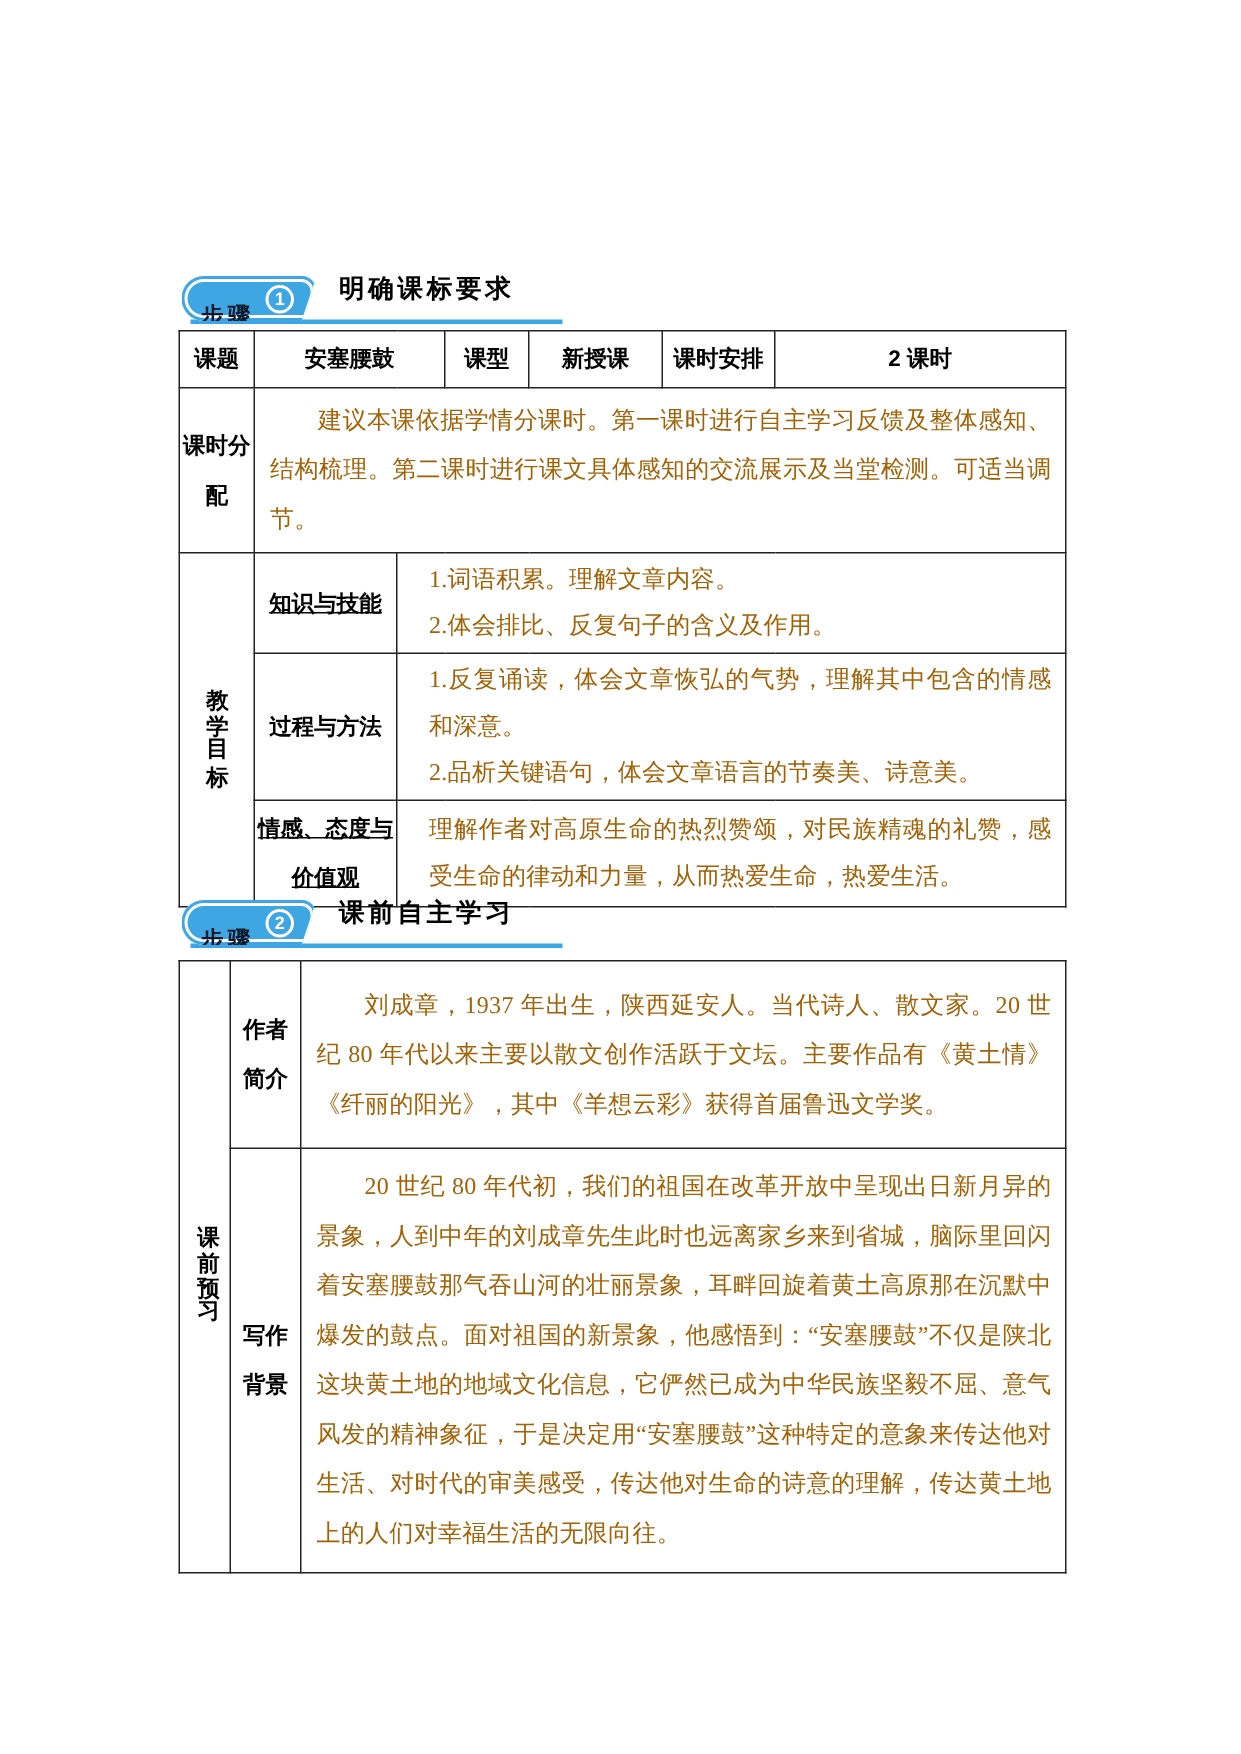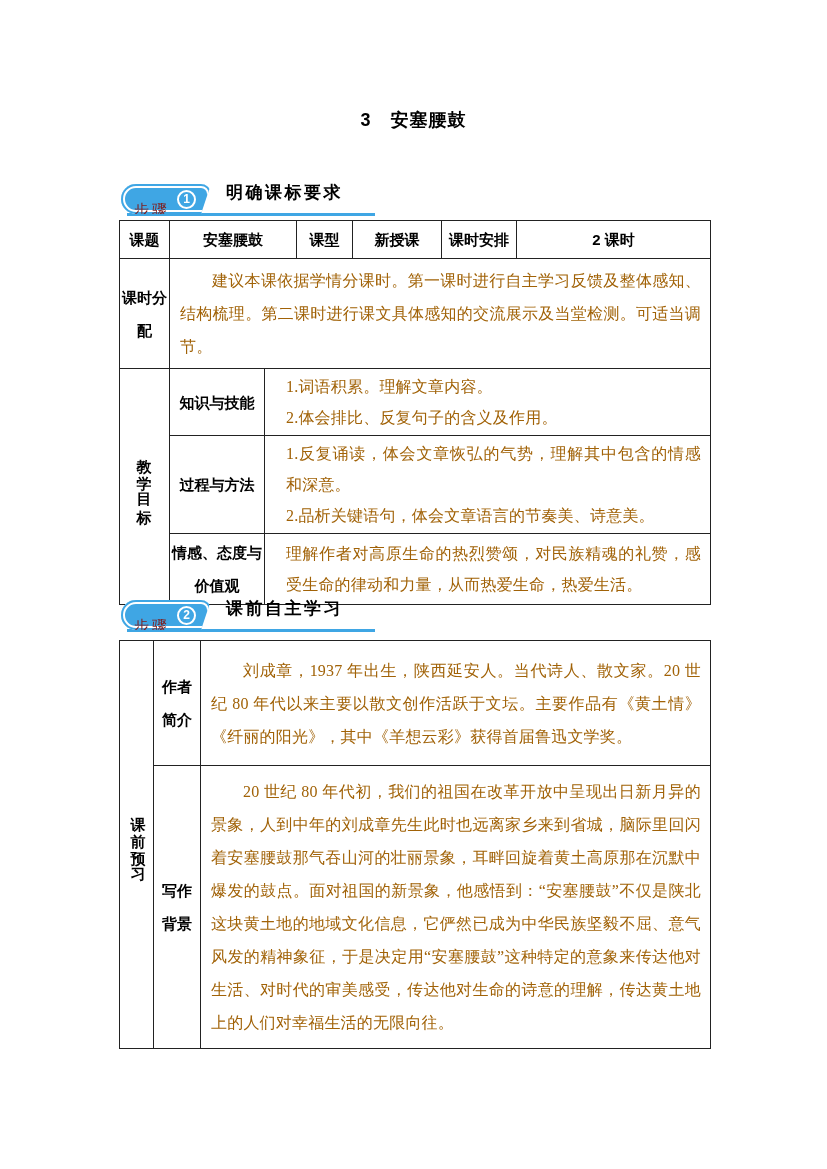--- a/index.html
+++ b/index.html
@@ -22,21 +22,21 @@
 
   .badge {
     position:relative; z-index:2;
     display:inline-flex; align-items:center; gap:7px;
     height:30px; padding:0 15px 0 13px;
     background:var(--accent);
     border-radius:15px 10px 2px 15px;
     clip-path:polygon(0 0, 100% 0, calc(100% - 10px) 100%, 0 100%);
     box-shadow:inset 0 0 0 2px var(--accent), inset 0 0 0 4px #ffffff;
   }
-  .badge-text { color:#7f1d1d; font-weight:normal; font-size:15px; letter-spacing:3px;margin-top:23px; }
+  .badge-text { color:#0f172a; font-weight:bold; font-size:15px; letter-spacing:3px;margin-top:23px; }
   .badge-num {
     width:19px; height:19px; border-radius:50%;
     background:var(--accent); border:2px solid #fff;
     color:#fff; font-weight:bold; font-size:12px;
     display:flex; align-items:center; justify-content:center;
   }
   .section-title { position:relative; z-index:2; font-size:17px; font-weight:bold; color:#000; letter-spacing:2.5px; padding-bottom:14px; }
 
   table { border-collapse:collapse; table-layout:fixed; position:absolute; background:#fff; }
   .t1 { left:119px; top:220px; width:591px; }
@@ -50,29 +50,28 @@
   .content {
     font-family:"Liberation Serif",serif; font-size:16px; color:#a16207;
     line-height:33px; letter-spacing:0.2px; text-align:justify;
     vertical-align:middle; padding:2px 9px 2px 10px;
   }
   .tight { line-height:31px;padding-left:21px; }
   .pre { white-space:pre-line; }
   .indent { text-indent:2em; }
   .vert span { writing-mode:vertical-rl; text-orientation:upright; letter-spacing:17px; display:inline-block; }
 
-  .h38{height:38px;} .h110{height:110px;} .h65{height:65px;} .h95{height:95px;}
+  .h38{height:38px;} .h110{height:110px;} .h65{height:65px;text-decoration:underline;} .h95{height:95px;}
   .h105{height:125px;} .h283{height:283px;}
 </style>
 </head>
 <body>
 
 <div class="page">
 
-  <div class="doc-title">3　安塞腰鼓</div>
 
   <div class="section-header sh1">
     <div class="badge">
       <span class="badge-text">步骤</span>
       <span class="badge-num">1</span>
     </div>
     <span class="section-title">明确课标要求</span>
     <span class="section-underline"></span>
   </div>
 

